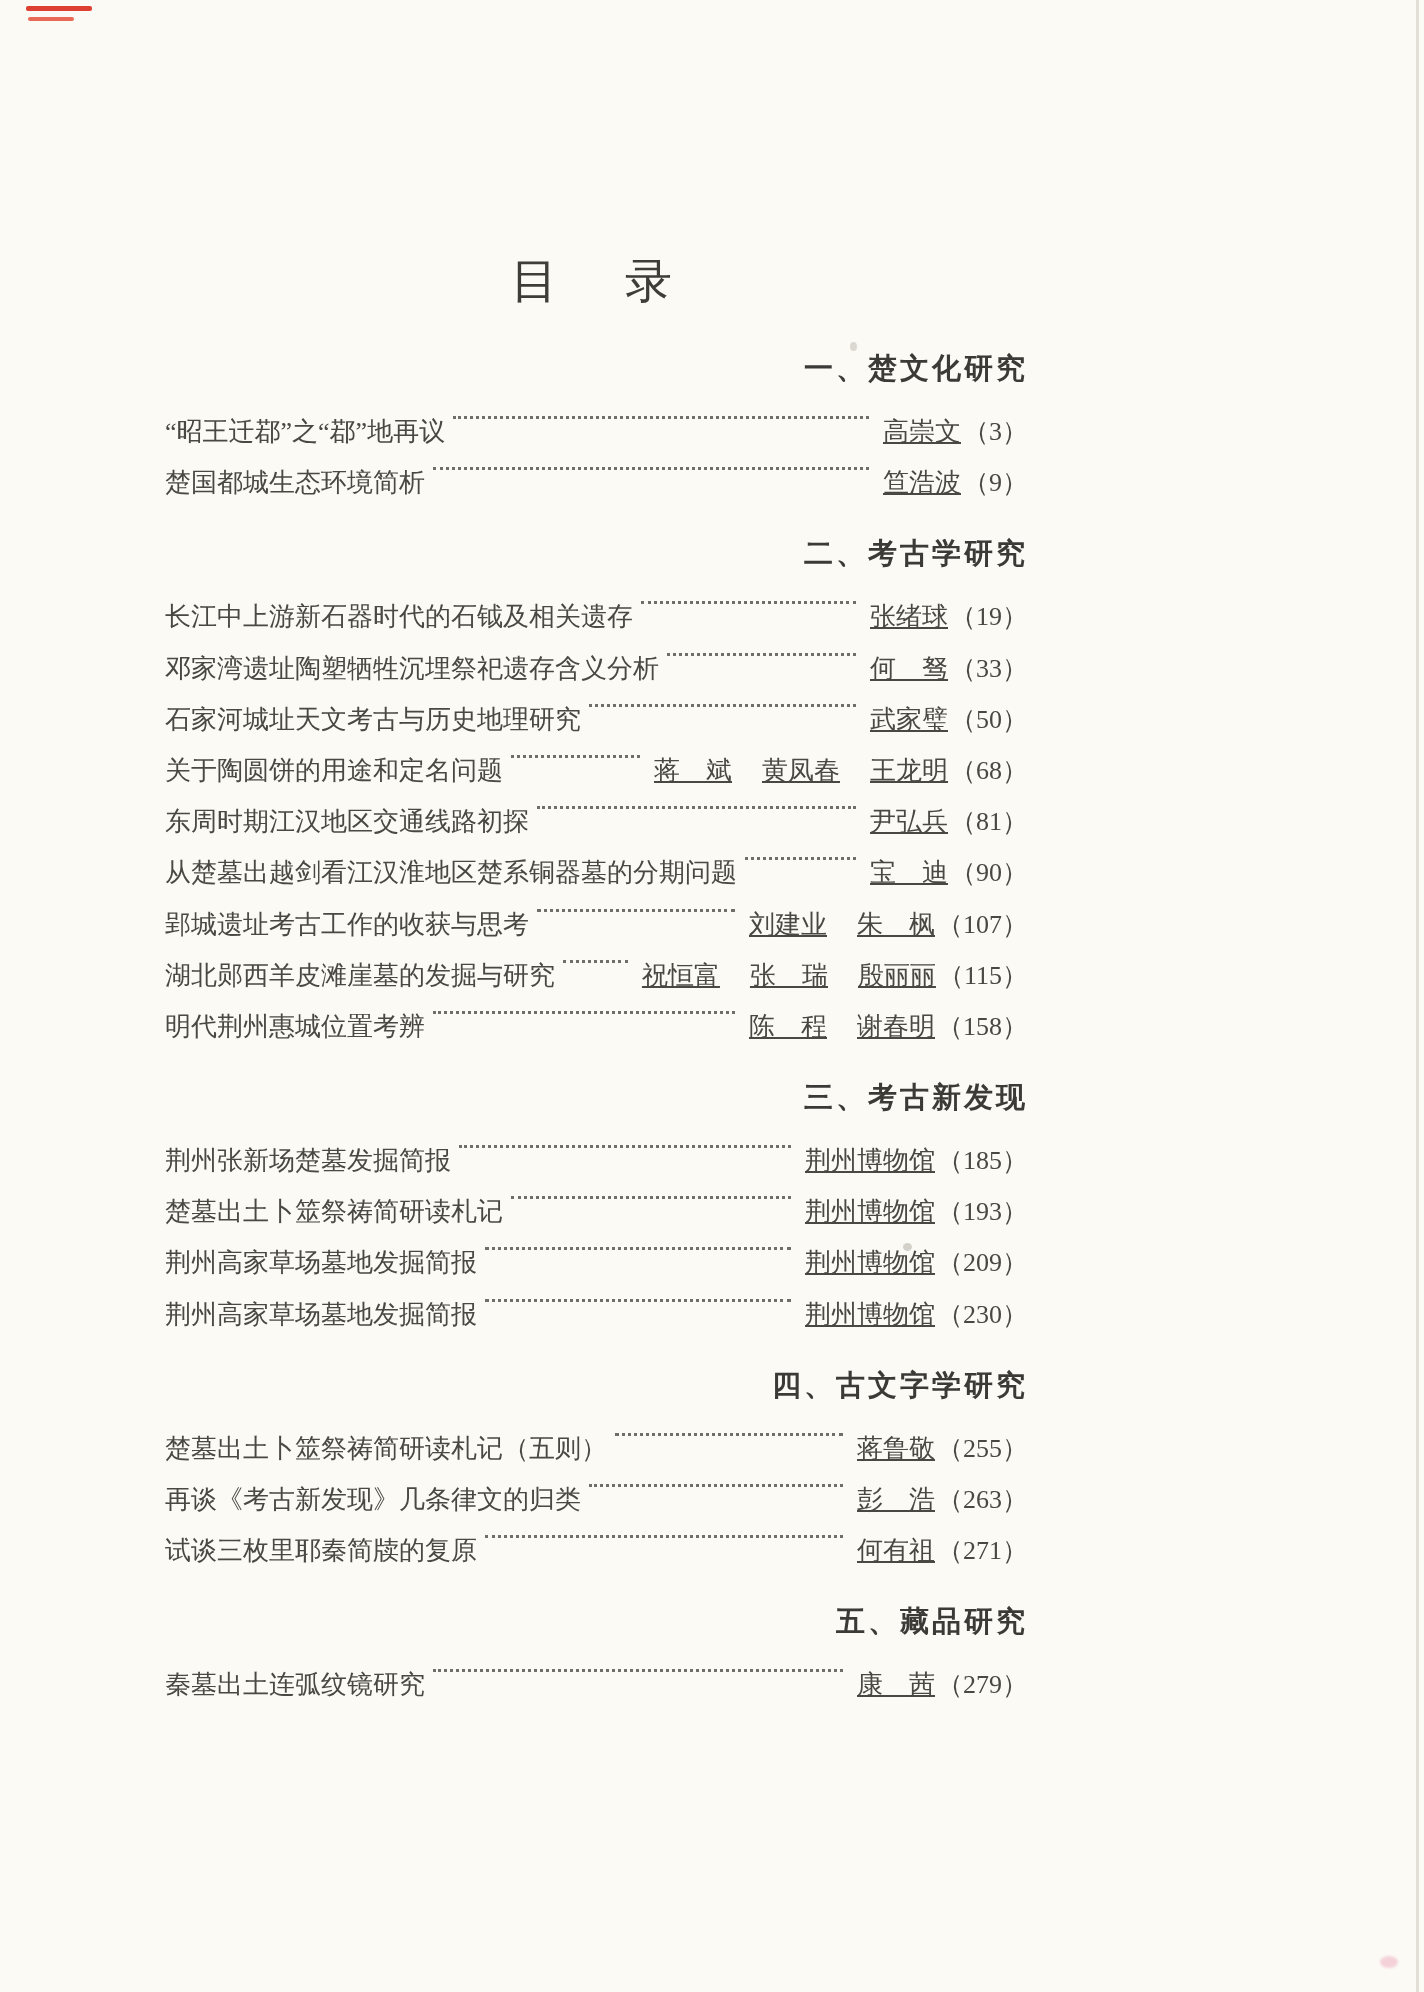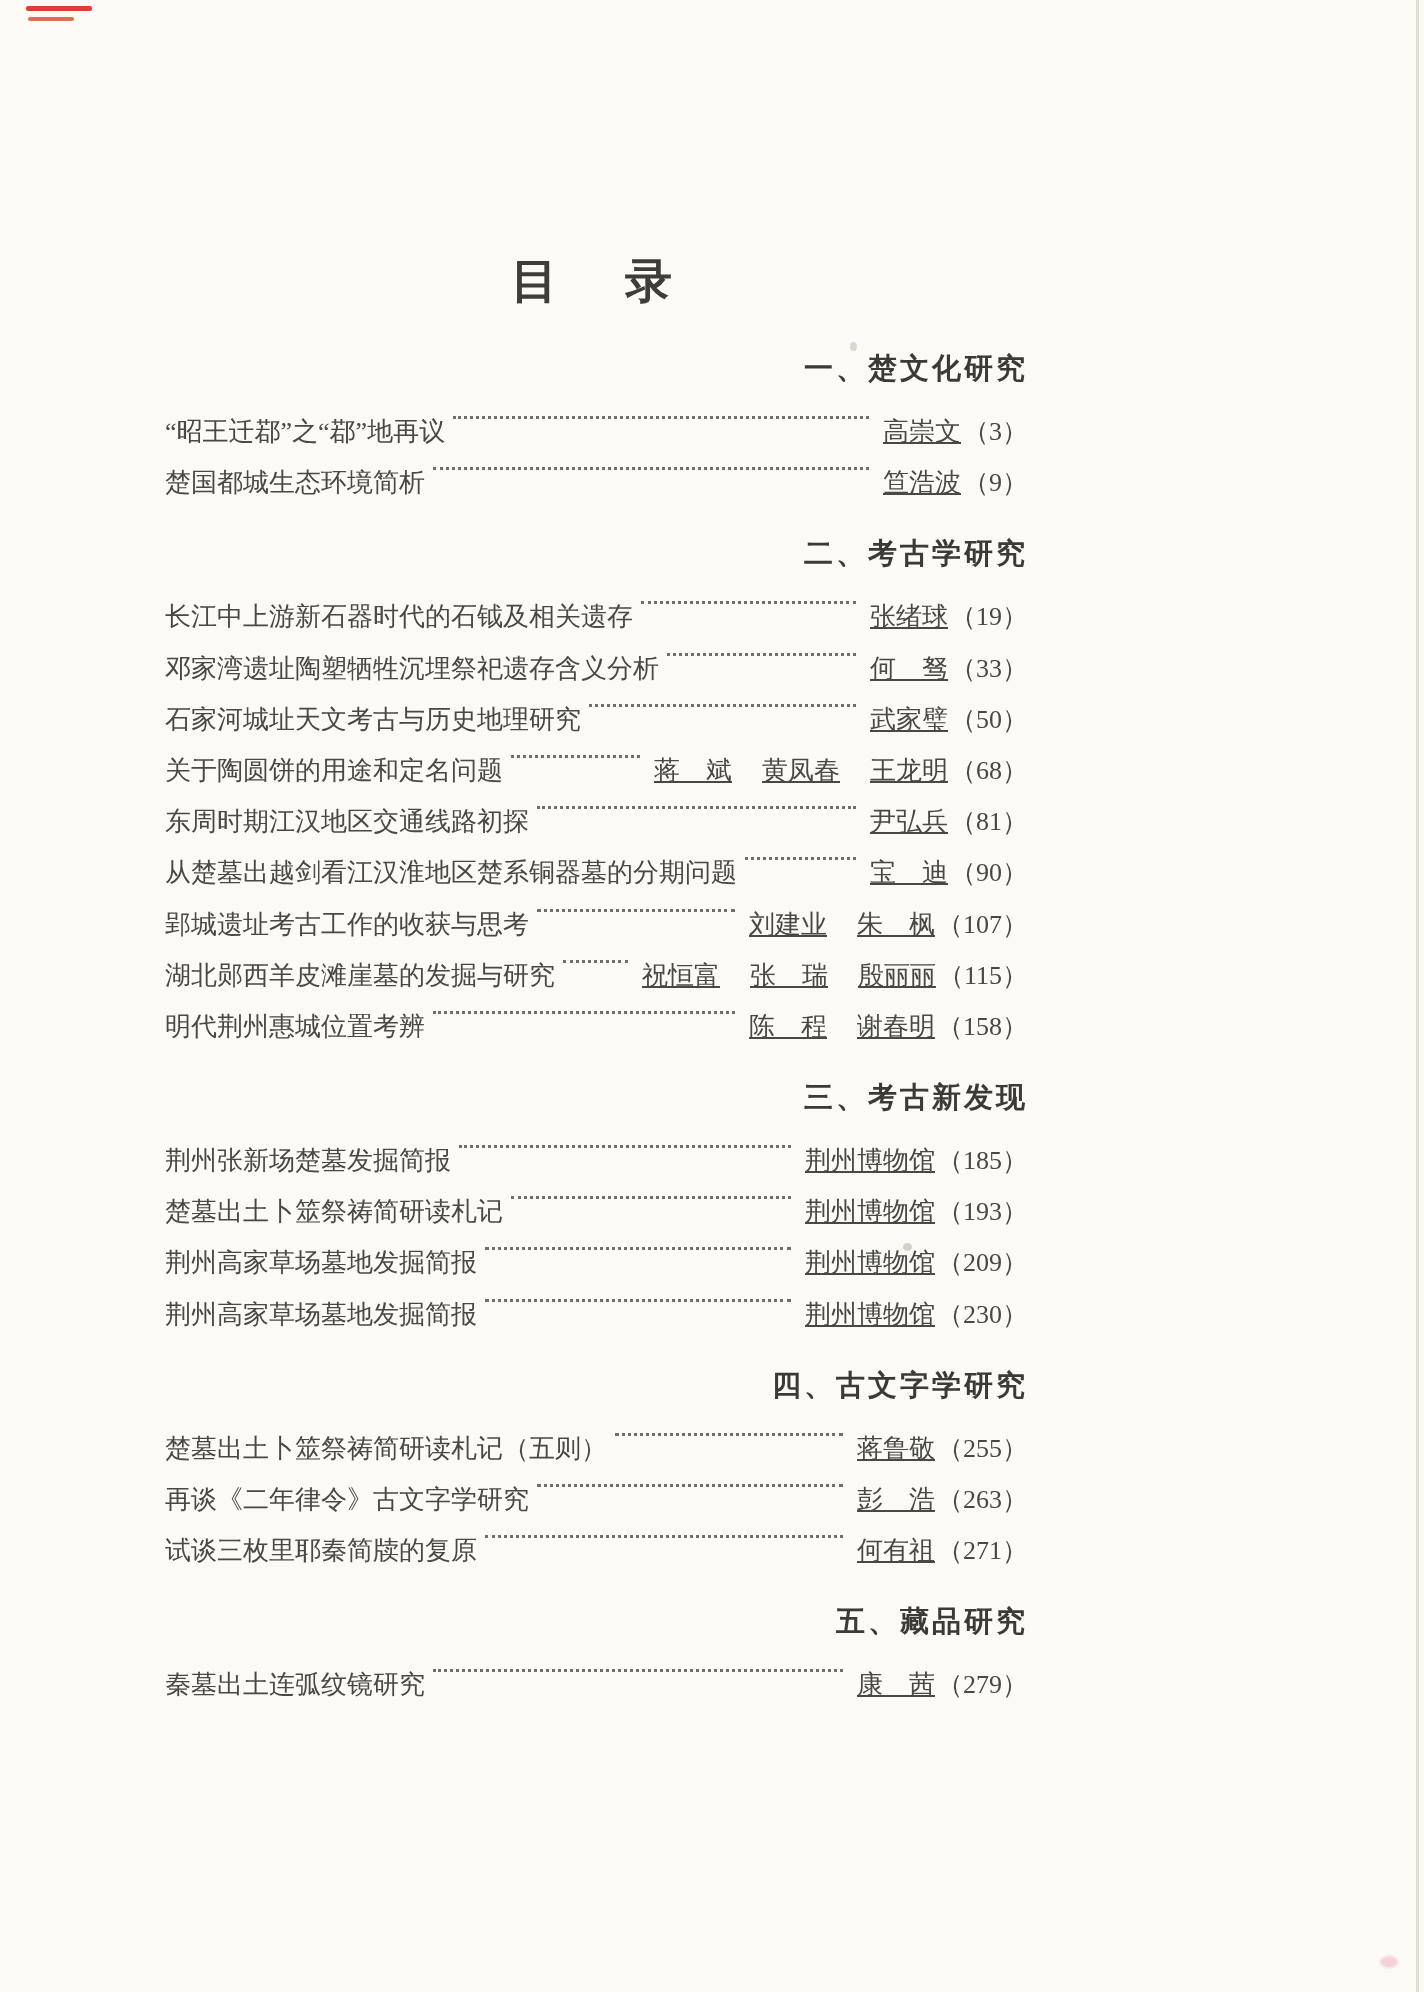--- a/index.html
+++ b/index.html
@@ -19,21 +19,21 @@
   .artifact.speck1{left:850px;top:342px;width:7px;height:9px;background:#c9c6bd;opacity:.65;border-radius:50%;}
   .artifact.speck2{left:903px;top:1243px;width:9px;height:8px;background:#b9b6ac;opacity:.6;border-radius:50%;}
   .artifact.pink{right:26px;bottom:24px;width:18px;height:12px;background:#f2c4cf;opacity:.75;border-radius:50%;filter:blur(1px);}
 
   .content{
     position:absolute;left:165px;top:0;width:863px;
   }
   .doc-title{
     margin-top:250px;
     text-align:center;
-    font-size:47px;font-weight:bold;color:#3e3d38;
+    font-size:47px;font-weight:normal;color:#3e3d38;
     letter-spacing:10px;
   }
   .section-heading{
     text-align:right;
     font-family:"Liberation Sans","DejaVu Sans",sans-serif;
     font-size:29px;font-weight:bold;color:#3b3a36;
     letter-spacing:3px;
     margin:36px 0 27px 0;
   }
   .entry{
@@ -159,21 +159,21 @@
         <span class="page-num">（230）</span>
       </div>
       <div class="section-heading">四、古文字学研究</div>
       <div class="entry">
         <span class="entry-title">楚墓出土卜筮祭祷简研读札记（五则）</span>
         <span class="leader"></span>
         <span class="authors"><span class="author">蒋鲁敬</span></span>
         <span class="page-num">（255）</span>
       </div>
       <div class="entry">
-        <span class="entry-title">再谈《二年律令》古文字学研究</span>
+        <span class="entry-title">再谈《考古新发现》几条律文的归类</span>
         <span class="leader"></span>
         <span class="authors"><span class="author">彭　浩</span></span>
         <span class="page-num">（263）</span>
       </div>
       <div class="entry">
         <span class="entry-title">试谈三枚里耶秦简牍的复原</span>
         <span class="leader"></span>
         <span class="authors"><span class="author">何有祖</span></span>
         <span class="page-num">（271）</span>
       </div>

